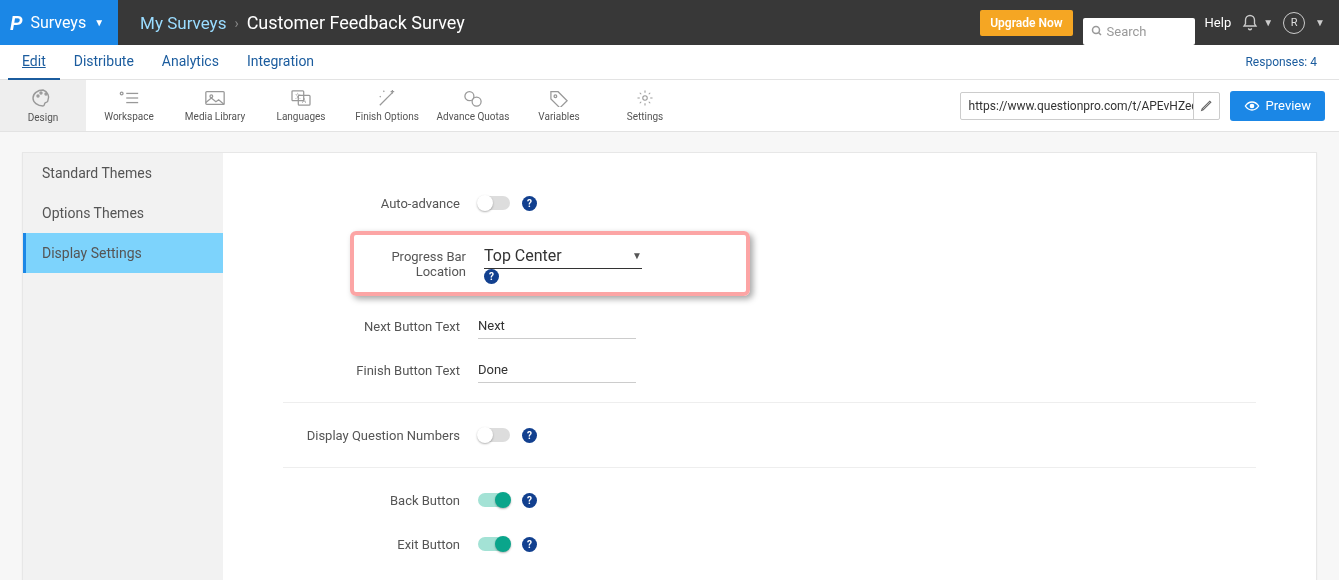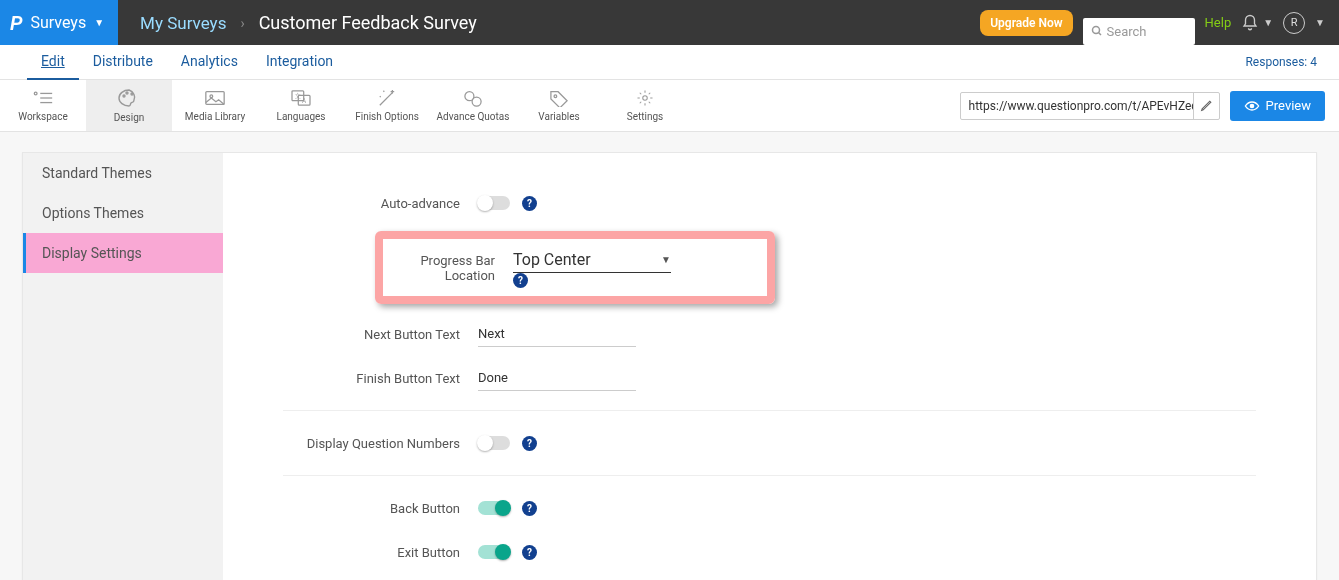--- a/index.html
+++ b/index.html
@@ -4,34 +4,34 @@
 <style>
 * { margin: 0; padding: 0; box-sizing: border-box; font-family: -apple-system, "Segoe UI", Roboto, sans-serif; }
 body { background: #f7f7f7; width: 1339px; height: 580px; overflow: hidden; }
 
 
 .topbar { display: flex; align-items: center; height: 45px; background: #383838; color: #fff; }
 .logo-block { display:flex; align-items:center; height:45px; background:#1b87e6; color:#fff; padding:0 14px 0 10px; gap:8px; }
 .logo-block .p { font-weight:600; font-size:20px; font-style: italic; }
 .surveys-label { font-size:16px; }
 .caret-down { font-size:10px; }
-.breadcrumb { display:flex; align-items:center; gap:14px; padding-left:22px; }
+.breadcrumb { display:flex; align-items:center; gap:8px; padding-left:22px; }
 .breadcrumb .bc-link { color:#9adcff; font-size:17px; }
 .breadcrumb .chev { color:#888; font-size:14px; }
 .breadcrumb .bc-title { color:#fff; font-size:18px; }
 .topbar-right { margin-left:auto; display:flex; align-items:center; gap:10px; padding-right:14px; }
-.upgrade { background:#f5a623; color:#fff; font-size:12px; font-weight:600; padding:6px 10px; border:none; border-radius:8px; cursor:pointer; }
+.upgrade { background:#f5a623; color:#fff; font-size:12px; font-weight:600; padding:6px 10px; border:none; border-radius:2px; cursor:pointer; }
 .search { background:#fff; border-radius:2px; display:flex; align-items:center; padding:0 8px; height:27px; width:112px;margin-top:17px; }
 .search .ph { color:#9a9a9a; font-size:13px; margin-left:4px; }
-.help { color:#84cc16; font-size:13px; }
+.help { color:#ffffff; font-size:13px; }
 .avatar-circle { width:22px; height:22px; border:1px solid #ccc; border-radius:50%; display:flex; align-items:center; justify-content:center; font-size:11px; color:#ddd; }
 .bell-block { display:flex; align-items:center; gap:4px; }
 
 
-.subtabs { display:flex; align-items:center; height:35px; background:#fff; border-bottom:1px solid #e3e3e3; padding-left:27px; }
+.subtabs { display:flex; align-items:center; height:35px; background:#fff; border-bottom:1px solid #e3e3e3; padding-left:8px; }
 .subtabs .tab { font-size:14px; color:#1b5c9e; padding:0 14px; height:35px; display:flex; align-items:center; cursor:pointer; border-bottom:2px solid transparent; }
 .subtabs .tab.active { border-bottom:2px solid #1b5c9e; text-decoration: underline; }
 .responses { margin-left:auto; margin-right:22px; font-size:12px; color:#1b5c9e; }
 
 
 .toolbar { display:flex; align-items:stretch; height:52px; background:#fff; border-bottom:1px solid #e3e3e3; }
 .tool { flex:0 0 auto; width:86px; display:flex; flex-direction:column; align-items:center; justify-content:center; gap:4px; cursor:pointer; }
 .tool.active { background:#eeeeee; }
 .tool .ticon { color:#888; }
 .tool .tlabel { font-size:10px; color:#555; }
@@ -39,42 +39,42 @@
 .urlbox { display:flex; align-items:center; height:28px; border:1px solid #ccc; border-radius:2px; background:#fff; }
 .urlbox .urltext { width:232px; padding:0 8px; font-size:12px; color:#333; white-space:nowrap; overflow:hidden; }
 .urlbox .pencil { width:26px; height:26px; display:flex; align-items:center; justify-content:center; border-left:1px solid #ccc; color:#666; }
 .preview-btn { background:#1b87e6; color:#fff; border:none; border-radius:3px; height:30px; padding:0 14px; font-size:13px; display:flex; align-items:center; gap:6px; cursor:pointer; }
 
 
 .content { display:flex; padding:20px 22px 0 22px; }
 .panel { display:flex; background:#fff; border:1px solid #e7e7e7; box-shadow:0 1px 2px rgba(0,0,0,0.04); width:100%; }
 .sidebar { width:200px; background:#f2f2f2; }
 .sidebar .side-item { height:40px; display:flex; align-items:center; padding-left:16px; font-size:14px; color:#555; cursor:pointer; border-left:3px solid transparent; }
-.sidebar .side-item.active { background:#f9a8d4; border-left:3px solid #1b87e6; }
+.sidebar .side-item.active { background:#7dd3fc; border-left:3px solid #1b87e6; }
 .main { flex:1; padding:28px 60px 40px 60px; }
 
 .formrow { display:flex; align-items:center; min-height:44px; }
 .formrow .flabel { width:195px; text-align:right; font-size:13px; color:#555; padding-right:18px; }
 .formrow .fctrl { flex:1; display:flex; align-items:center; gap:12px; }
 .hr { height:1px; background:#eee; margin:10px 0; }
 
 .switch { width:32px; height:14px; border-radius:8px; background:#ddd; position:relative; cursor:pointer; }
 .switch .knob { width:16px; height:16px; border-radius:50%; background:#fff; position:absolute; top:-1px; left:-1px; box-shadow:0 1px 2px rgba(0,0,0,0.3); }
 .switch.on { background:#a3e2d5; }
 .switch.on .knob { left:17px; background:#0aa58b; }
 .helpdot { width:15px; height:15px; border-radius:50%; background:#12408f; color:#fff; font-size:10px; display:flex; align-items:center; justify-content:center; font-weight:700; cursor:pointer; }
 
 .underinput { border:none; border-bottom:1px solid #ccc; background:transparent; font-size:13px; color:#333; width:158px; height:26px; outline:none; }
 .underinput.placeholder { color:#999; }
 
 .selectbox { border:none; border-bottom:1px solid #333; width:158px; height:26px; display:flex; align-items:center; justify-content:space-between; cursor:pointer; }
 .selectbox .sval { font-size:16px; color:#333; }
 .selectbox .scaret { font-size:10px; color:#555; }
 
-.highlight-box { border:8px solid #fca5a5; border-radius:6px; padding:8px 12px 8px 0; box-shadow:3px 3px 6px rgba(0,0,0,0.35); margin:6px 0 8px 92px; width:400px; }
+.highlight-box { border:4px solid #fca5a5; border-radius:6px; padding:8px 12px 8px 0; box-shadow:3px 3px 6px rgba(0,0,0,0.35); margin:6px 0 8px 67px; width:400px; }
 .highlight-box .inner-row { display:flex; align-items:center; }
 .highlight-box .flabel2 { width:130px; text-align:right; font-size:13px; color:#555; padding-right:18px; }
 
 svg { display:block; }
 </style>
 </head>
 <body>
 
 <div class="topbar">
   <div class="logo-block">
@@ -113,37 +113,37 @@
 
 <div class="subtabs">
   <div class="tab active">Edit</div>
   <div class="tab">Distribute</div>
   <div class="tab">Analytics</div>
   <div class="tab">Integration</div>
   <div class="responses">Responses: 4</div>
 </div>
 
 <div class="toolbar">
-  <div class="tool">
-    <svg class="ticon" width="22" height="18" viewBox="0 0 24 18" fill="none" stroke="#999" stroke-width="1.4">
-        <circle cx="4" cy="4" r="1.5"></circle>
-        <line x1="9" y1="4" x2="22" y2="4"></line>
-        <line x1="9" y1="9" x2="22" y2="9"></line>
-        <line x1="9" y1="14" x2="22" y2="14"></line>
-      </svg>
-    <span class="tlabel">Workspace</span>
-  </div>
   <div class="tool active">
     <svg class="ticon" width="24" height="20" viewBox="0 0 24 20" fill="none" stroke="#999" stroke-width="1.4">
         <path d="M12 2a10 8 0 1 0 0 16c2 0 1-2 2-3s3 0 3-3a10 8 0 0 0-5-10z"></path>
         <circle cx="7" cy="8" r="1"></circle>
         <circle cx="10" cy="5" r="1"></circle>
         <circle cx="15" cy="6" r="1"></circle>
       </svg>
     <span class="tlabel">Design</span>
+  </div>
+  <div class="tool">
+    <svg class="ticon" width="22" height="18" viewBox="0 0 24 18" fill="none" stroke="#999" stroke-width="1.4">
+        <circle cx="4" cy="4" r="1.5"></circle>
+        <line x1="9" y1="4" x2="22" y2="4"></line>
+        <line x1="9" y1="9" x2="22" y2="9"></line>
+        <line x1="9" y1="14" x2="22" y2="14"></line>
+      </svg>
+    <span class="tlabel">Workspace</span>
   </div>
   <div class="tool">
     <svg class="ticon" width="22" height="18" viewBox="0 0 24 18" fill="none" stroke="#999" stroke-width="1.4">
         <rect x="2" y="2" width="20" height="14" rx="1"></rect>
         <circle cx="8" cy="7" r="1.5"></circle>
         <path d="M2 14l6-5 5 4 3-2 6 5"></path>
       </svg>
     <span class="tlabel">Media Library</span>
   </div>
   <div class="tool">

